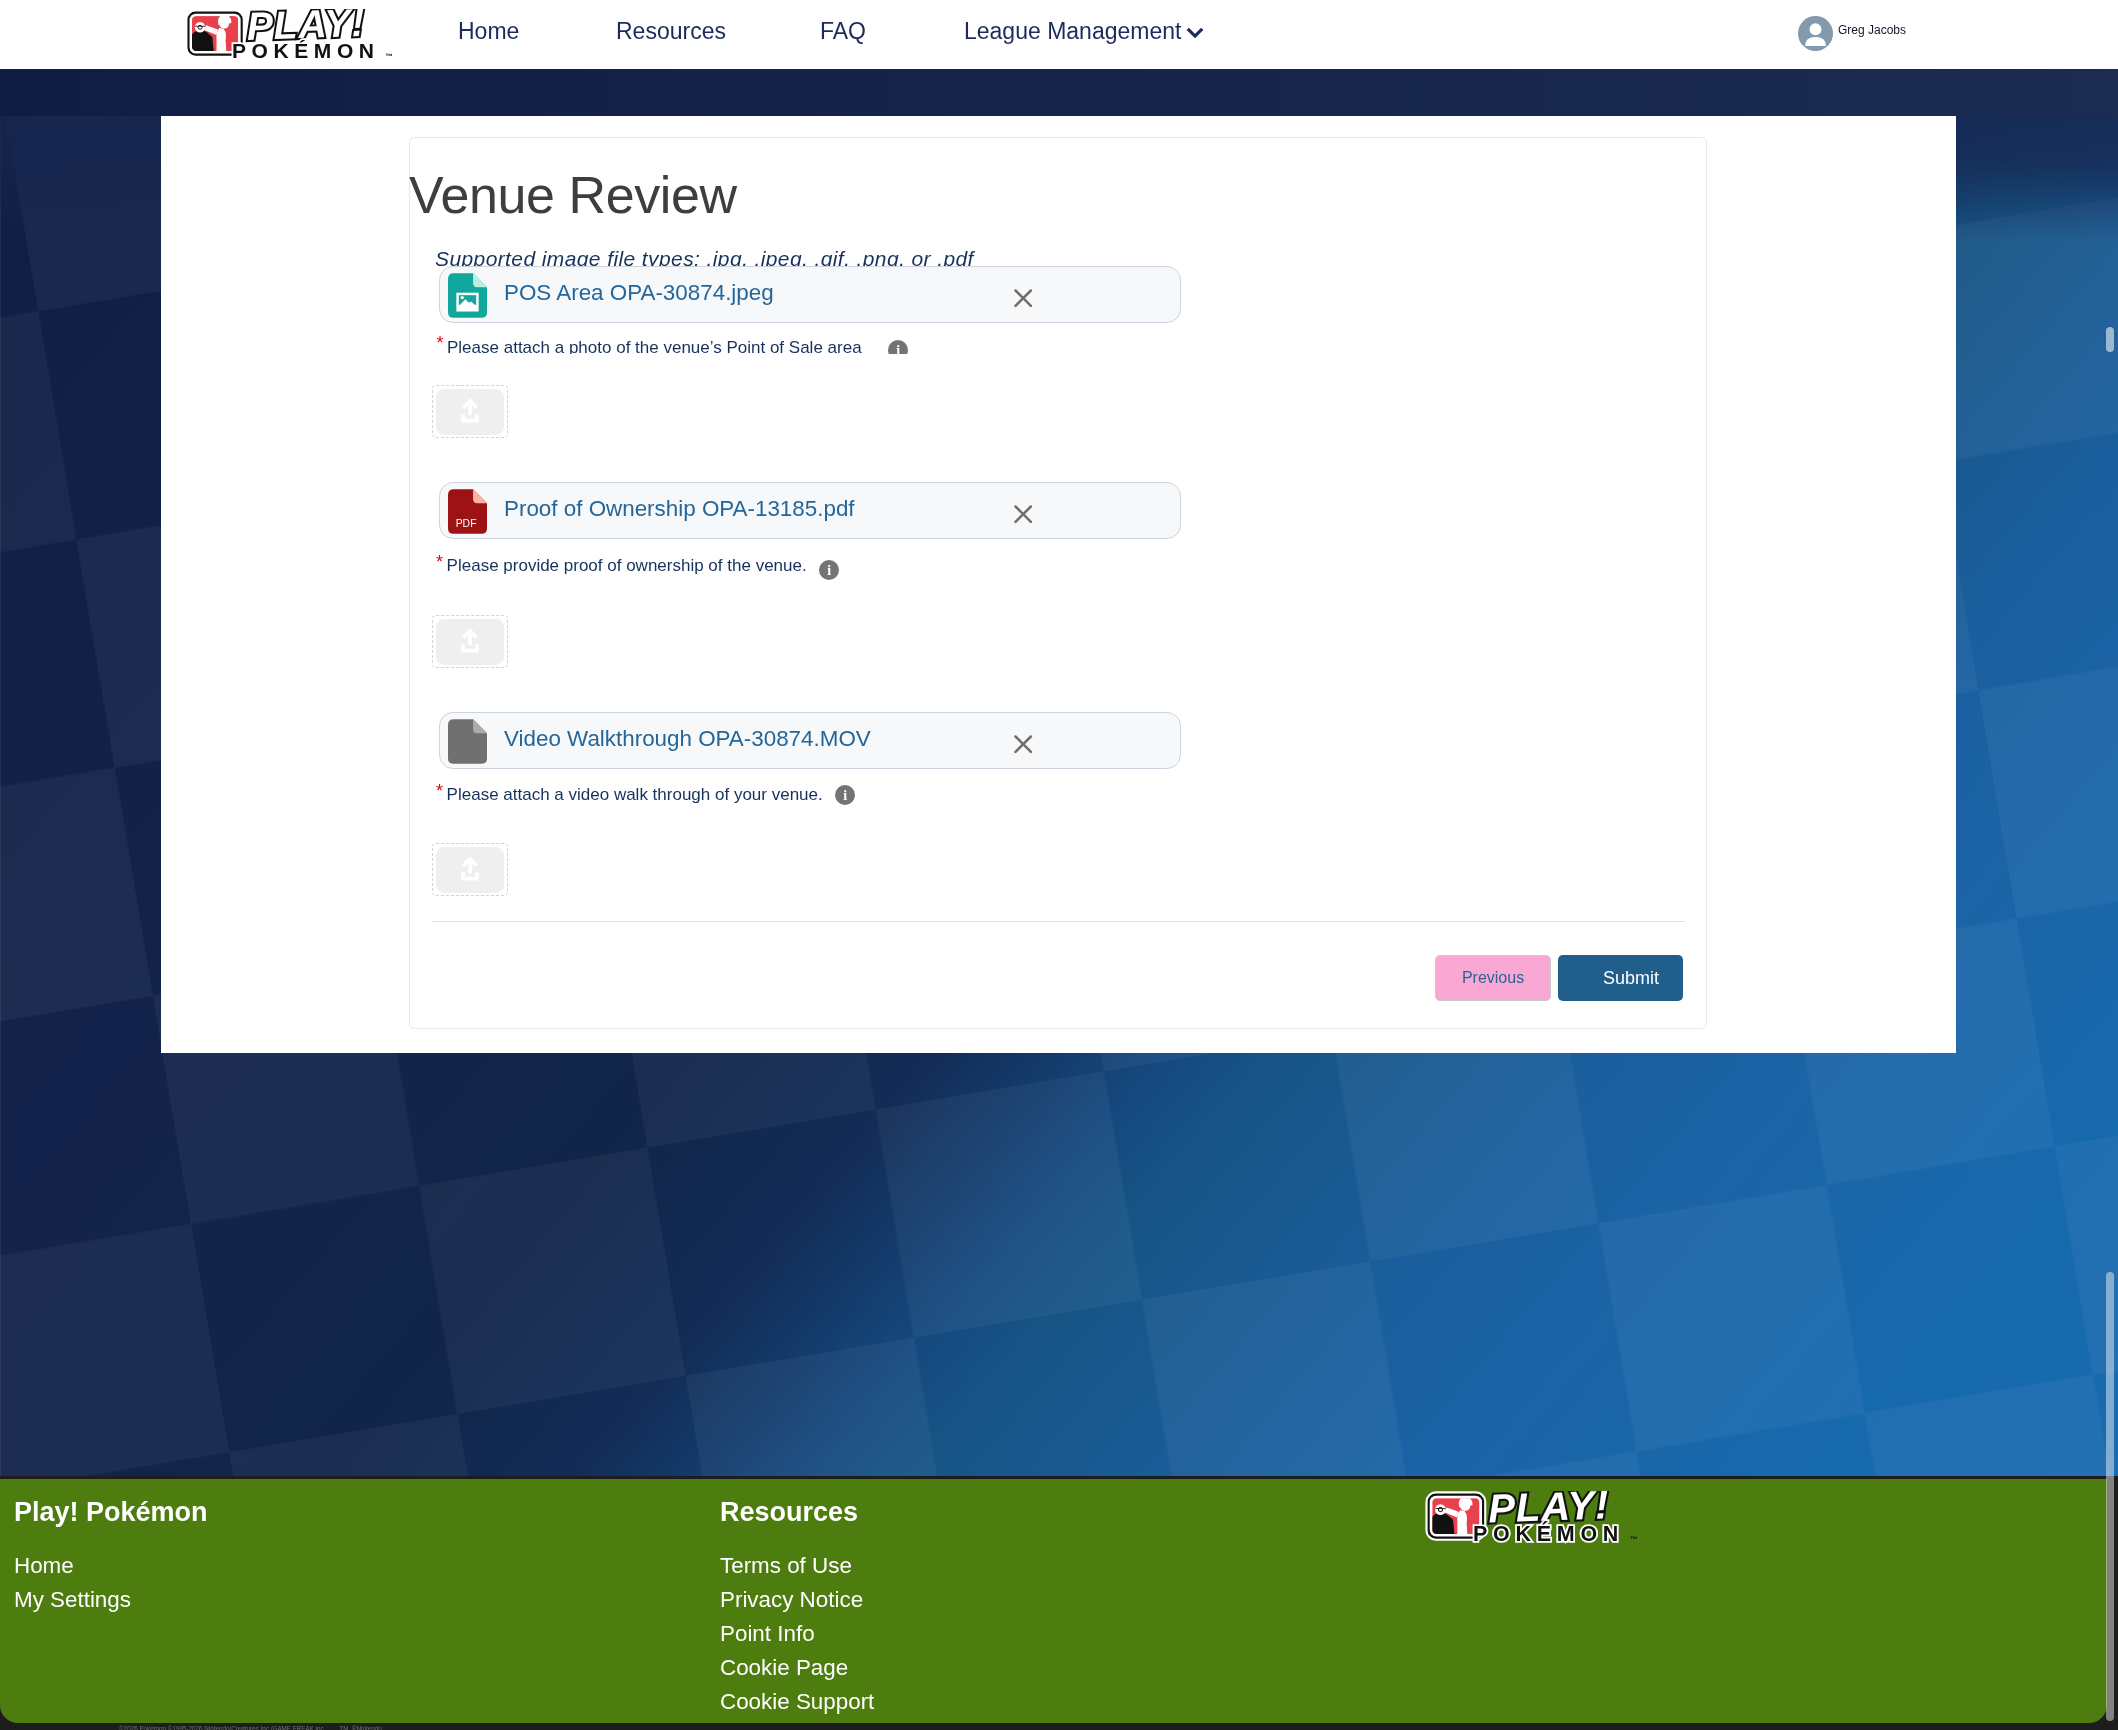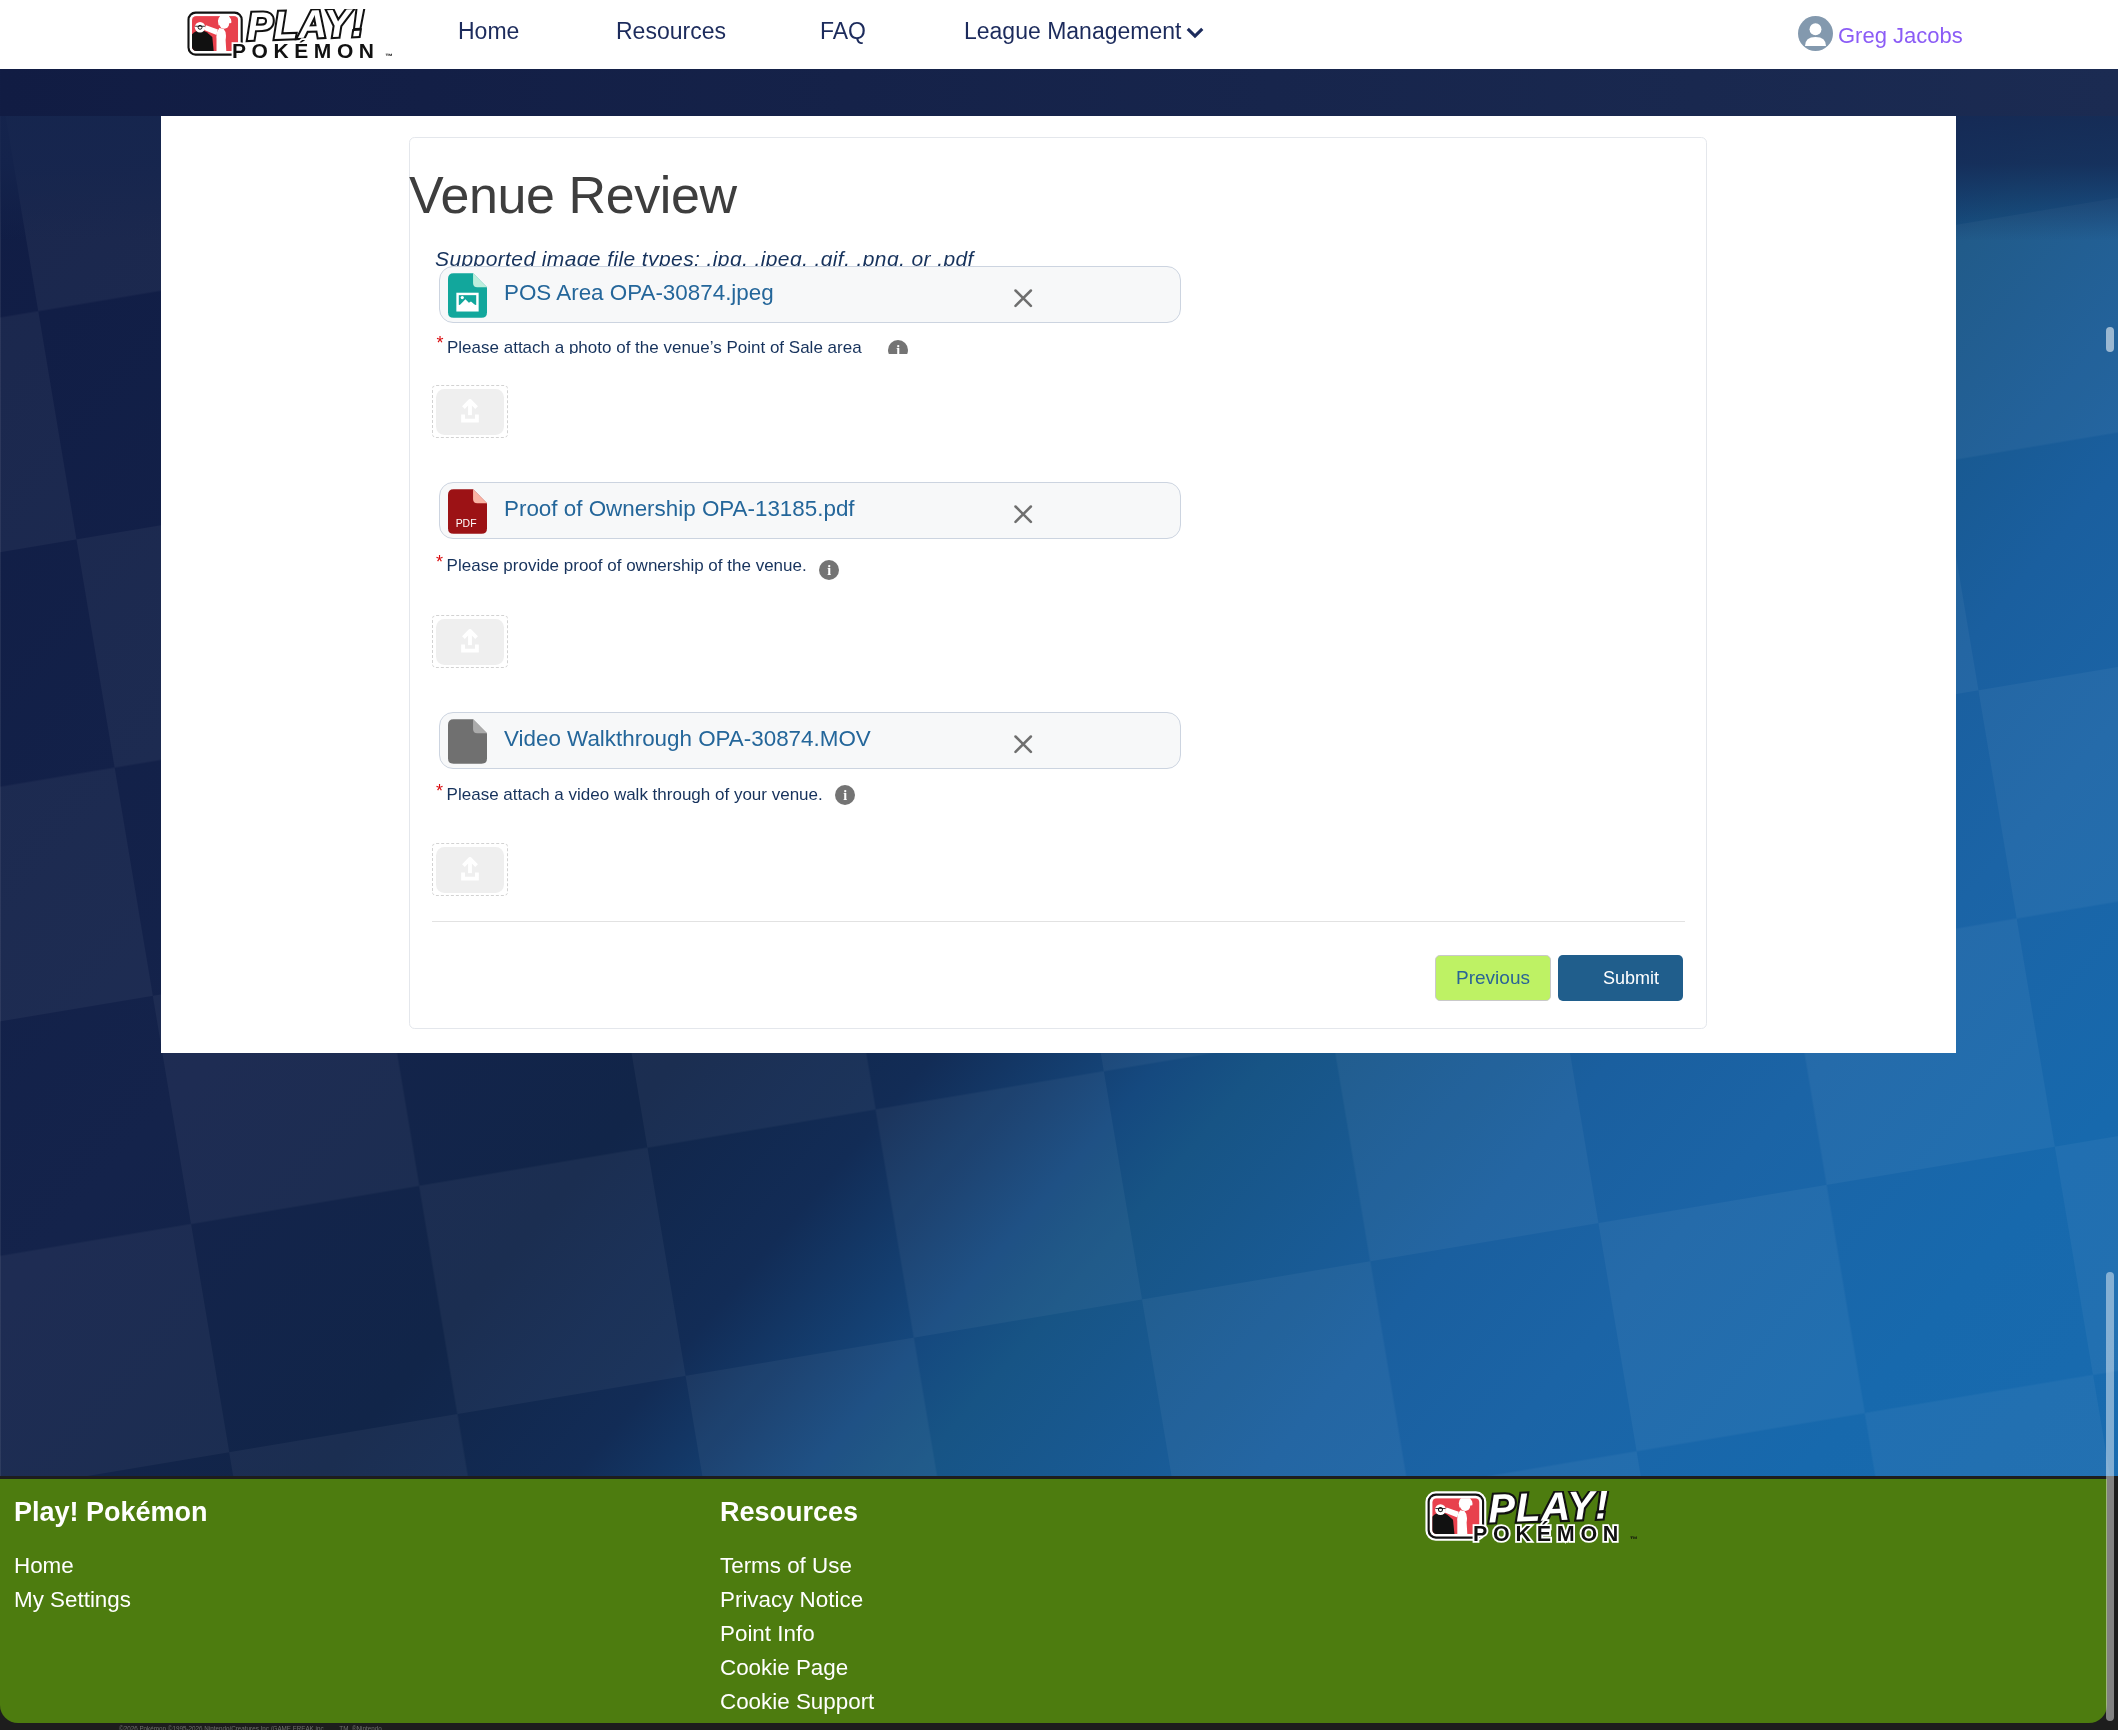--- a/index.html
+++ b/index.html
@@ -15,21 +15,21 @@
 .fname{position:absolute;left:64px;top:12.6px;font-size:22.4px;color:#24669a;white-space:nowrap;}
 .ficon{position:absolute;left:8.4px;top:5.6px;}
 .xbtn{position:absolute;left:572px;top:19.6px;width:22.4px;height:22.4px;}
 .lbl{position:absolute;font-size:17px;color:#16325c;white-space:nowrap;}
 .ast{color:#da0b0e;font-size:18px;position:relative;top:-3.5px;}
 .info{position:absolute;width:20.3px;height:20.3px;border-radius:50%;background:#747474;z-index:4;}
 .info:after{content:"i";position:absolute;left:0;top:0;width:20.3px;height:20.3px;color:#fff;font-size:14px;font-weight:bold;text-align:center;line-height:22px;font-family:"Liberation Serif",serif;}
 .up{left:432px;width:74px;height:51px;border:1.4px dashed #d2d2d2;border-radius:4.2px;z-index:3;}
 .upin{position:absolute;left:2.8px;top:2.8px;width:68px;height:46px;background:#efefef;border-radius:8.4px;}
 #divider{left:432px;top:921px;width:1253px;height:1.4px;background:#e2e2e2;z-index:3;}
-#prevbtn{left:1435px;top:955px;width:116px;height:46px;background:#bef264;border:1.4px solid #c9c9c9;border-radius:4.9px;color:#2a6496;font-size:19px;text-align:center;line-height:43px;z-index:3;box-sizing:border-box;}
+#prevbtn{left:1435px;top:955px;width:116px;height:46px;background:#f9a8d4;border:1.4px solid #c9c9c9;border-radius:4.9px;color:#2a6496;font-size:16px;text-align:center;line-height:43px;z-index:3;box-sizing:border-box;}
 #subbtn{left:1558px;top:955px;width:104px;height:46px;background:#205e8c;border-radius:4.9px;color:#fff;font-size:18px;text-align:center;line-height:46px;z-index:3;padding-left:21px;}
 #footbase{left:0;top:1476px;width:2119px;height:254px;background:#1d1d1d;z-index:2;}
 #footer{left:0;top:1479px;width:2107px;height:244px;background:#4d7c0f;border-radius:0 0 18px 18px;z-index:3;color:#fff;}
 .fh{position:absolute;font-size:27px;font-weight:bold;top:18px;}
 .flink{position:absolute;font-size:22.4px;white-space:nowrap;}
 #thumb1{left:2106px;top:327px;width:8.4px;height:25px;border-radius:4.2px;background:rgba(255,255,255,0.55);z-index:6;}
 #thumb2{left:2106px;top:1272px;width:7.7px;height:449px;border-radius:4.2px;background:rgba(255,255,255,0.45);z-index:6;}
 </style>
 </head>
 <body>
@@ -101,21 +101,21 @@
   <span class="navlink" style="left:820px">FAQ</span>
   <span class="navlink" style="left:964px">League Management</span>
   <svg class="abs" style="left:1186px;top:27px" width="18" height="12.6" viewBox="0 0 26 18">
       <path d="M2.5,2.5 L13,13 L23.5,2.5" fill="none" stroke="#1c2b5c" stroke-width="4.5" stroke-linecap="butt" stroke-linejoin="miter"></path>
     </svg>
   <svg class="abs" style="left:1798px;top:16px" width="35" height="35" viewBox="0 0 50 50">
     <circle cx="25" cy="25" r="25" fill="#8399ae"></circle>
     <circle cx="25" cy="19" r="8.5" fill="#fff"></circle>
     <path d="M10,43 Q10,30 25,30 Q40,30 40,43 Z" fill="#fff"></path>
   </svg>
-  <span class="abs" style="left:1838px;top:23px;font-size:22px;color:#8b5cf6">Greg Jacobs</span>
+  <span class="abs" style="left:1838px;top:23px;font-size:12px;color:#0f172a">Greg Jacobs</span>
 </div>
 
 <div id="panel" class="abs"></div>
 <div id="card" class="abs"></div>
 <div id="title" class="abs">Venue Review</div>
 <div id="note" class="abs">Supported image file types: .jpg, .jpeg, .gif, .png, or .pdf</div>
 
 <div class="fbox abs" style="top:266px">
   <svg class="ficon" width="39" height="45" viewBox="0 0 56 64">
     <path d="M8,0 L36,0 L56,20 L56,56 Q56,64 48,64 L8,64 Q0,64 0,56 L0,8 Q0,0 8,0 Z" fill="#12a79c"></path>

